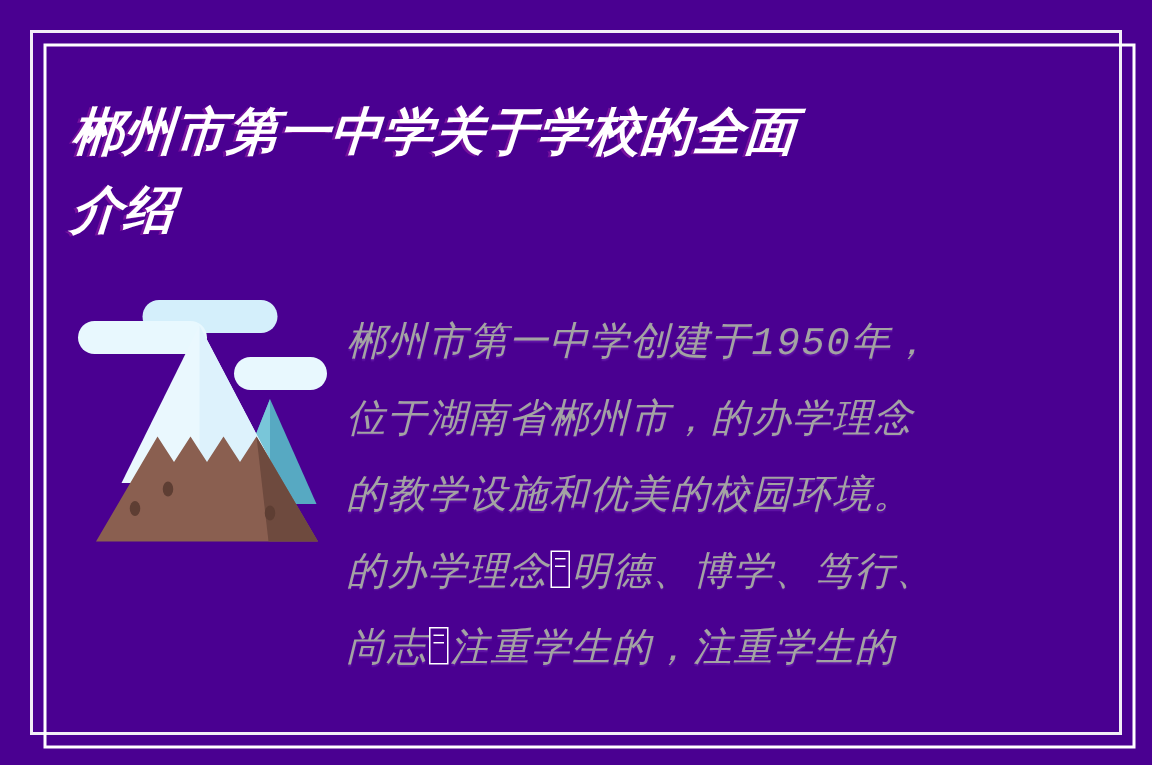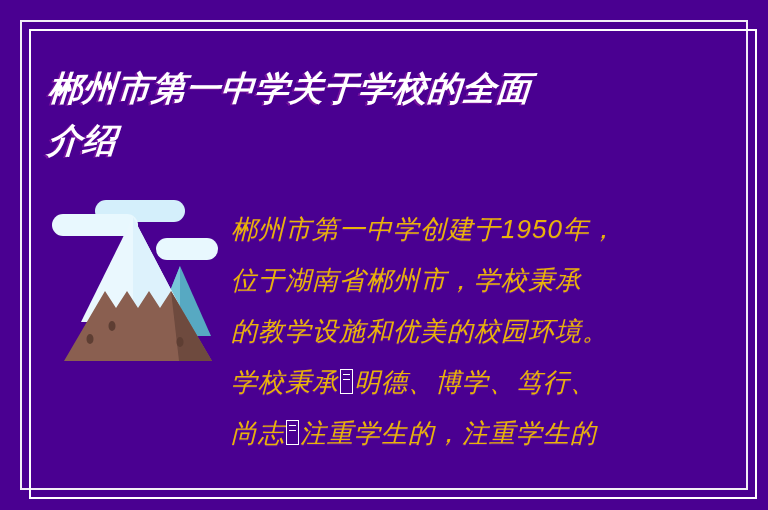--- a/index.html
+++ b/index.html
@@ -69,25 +69,25 @@
   .illustration svg { display: block; }
 
   
   .body-block {
     position: absolute;
     left: 231px;
     top: 204px;
     width: 430px;
   }
   .body-line {
-    font-family: Liberation Sans, sans-serif;
+    font-family: Liberation Mono, monospace;
     font-size: 26px;
     line-height: 51px;
     font-style: italic;
-    color: #eab308;
+    color: #a3a3a3;
     white-space: nowrap;
     letter-spacing: 1px;
     text-shadow: 0 1px 1px rgba(120, 40, 190, 0.55);
   }
   .tofu {
     display: inline-block;
     width: 11px;
     height: 23px;
     vertical-align: -3px;
     margin: 0 1px;
@@ -149,26 +149,26 @@
       <ellipse cx="64" cy="130" rx="3.5" ry="5" fill="#5E3E33"></ellipse>
       <ellipse cx="132" cy="146" rx="3.5" ry="5" fill="#5E3E33"></ellipse>
     </svg>
   </div>
 
   <div class="body-block">
     <div class="body-line">
       <span>郴州市第一中学创建于1950年，</span>
     </div>
     <div class="body-line">
-      <span>位于湖南省郴州市，学校秉承</span>
+      <span>位于湖南省郴州市，的办学理念</span>
     </div>
     <div class="body-line">
       <span>的教学设施和优美的校园环境。</span>
     </div>
     <div class="body-line">
-      <span>学校秉承</span><span class="tofu"></span><span>明德、博学、笃行、</span>
+      <span>的办学理念</span><span class="tofu"></span><span>明德、博学、笃行、</span>
     </div>
     <div class="body-line">
       <span>尚志</span><span class="tofu"></span><span>注重学生的，注重学生的</span>
     </div>
   </div>
 
 </div>
 
 </body></html>

